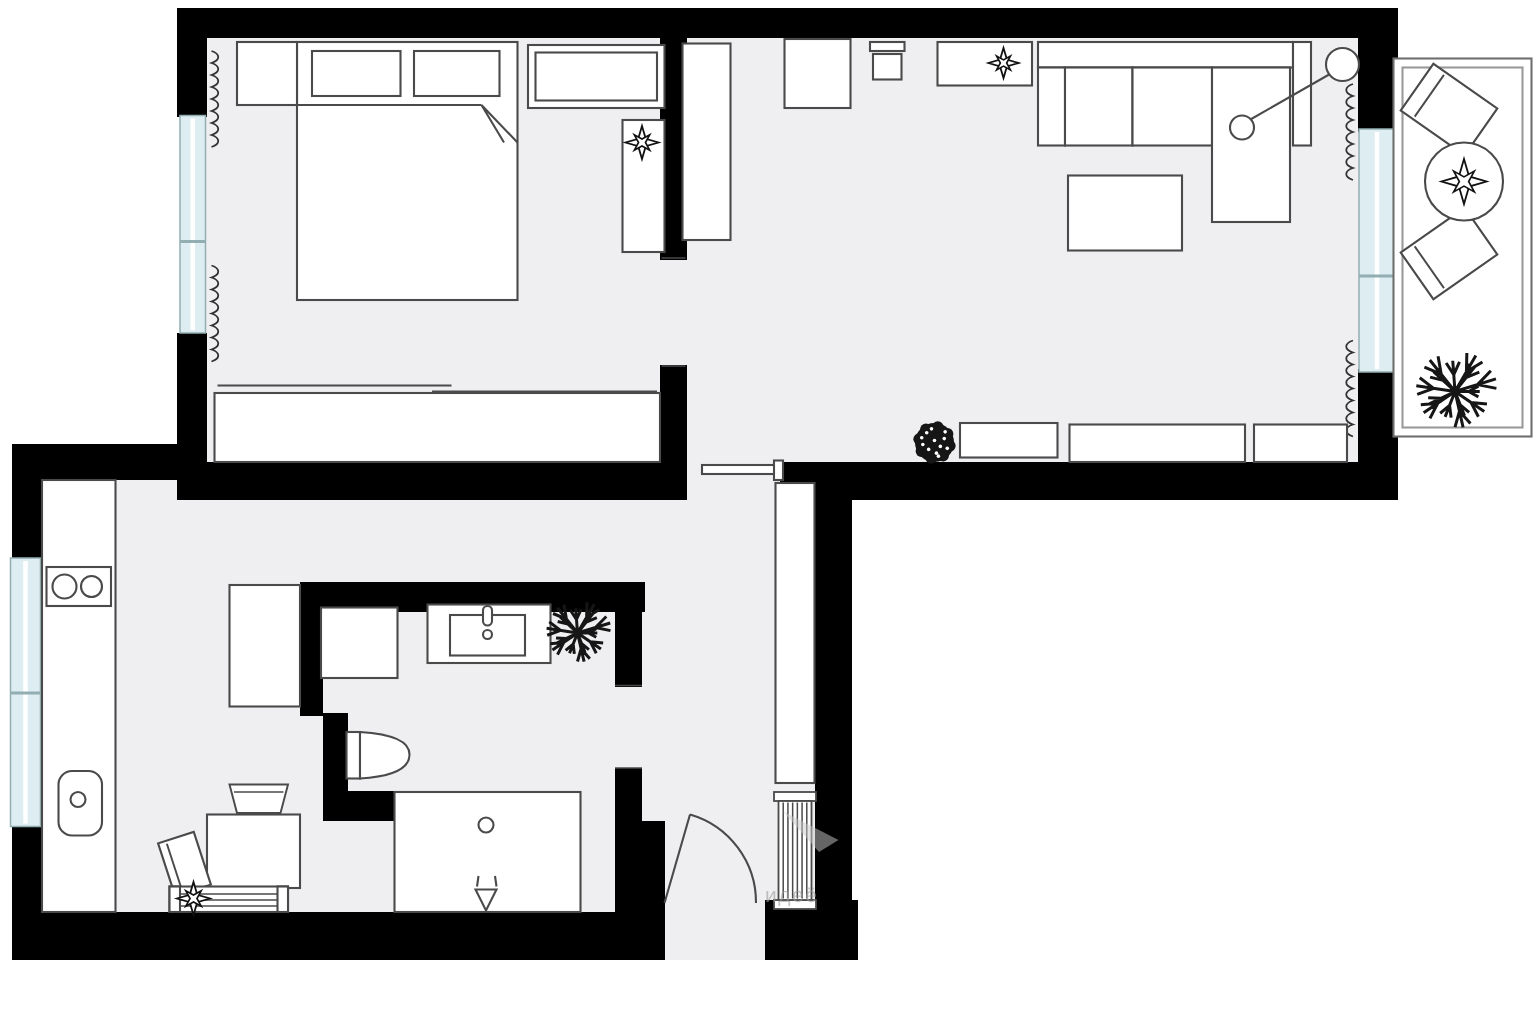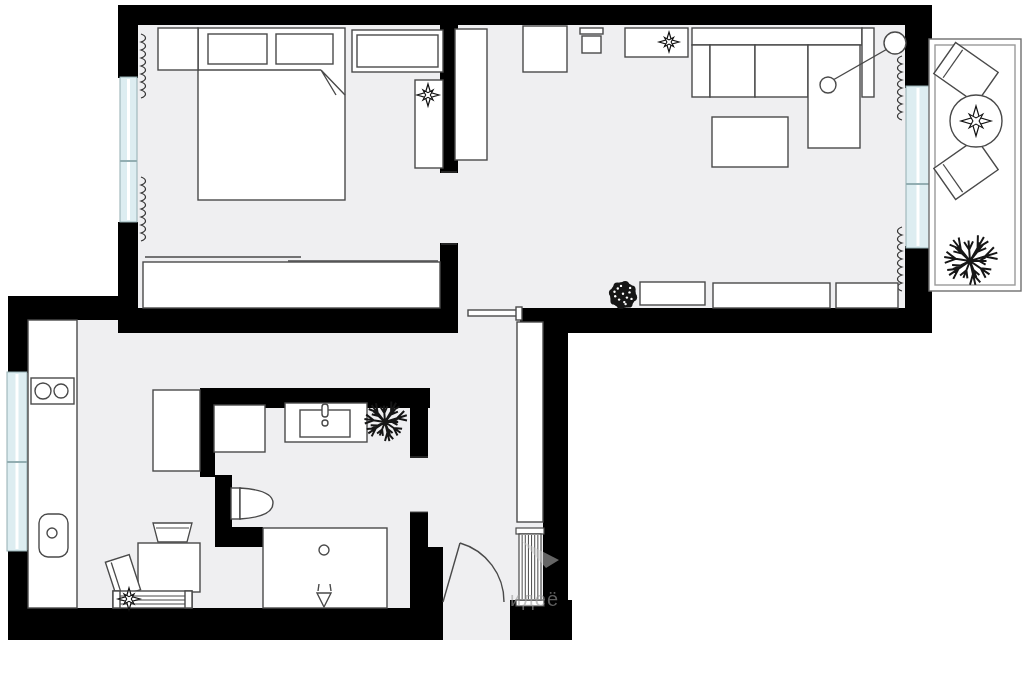--- a/index.html
+++ b/index.html
@@ -1,19 +1,19 @@
 <!DOCTYPE html>
 <html><head>
 <meta charset="utf-8">
 <style>
   html,body{margin:0;padding:0;background:#ffffff;}
   .stage{position:relative;width:1024px;height:681px;background:#ffffff;overflow:hidden;
          font-family:"Liberation Sans",sans-serif;}
   .stage svg{position:absolute;left:0;top:0;}
-  .watermark{position:absolute;left:510px;top:588px;font-size:20px;letter-spacing:1px;
+  .watermark{position:absolute;left:510px;top:588px;font-size:14px;letter-spacing:1px;
              color:#9c9c9c;opacity:.6;pointer-events:none;}
 </style>
 </head>
 <body>
 
 <div class="stage">
   <svg id="plan-svg" width="1024" height="681" viewBox="0 0 1024 681">
       <rect x="130" y="20" width="325" height="295" fill="#efeff1"></rect>
       <rect x="445" y="20" width="470" height="295" fill="#efeff1"></rect>
       <rect x="20" y="305" width="530" height="335" fill="#efeff1"></rect>

